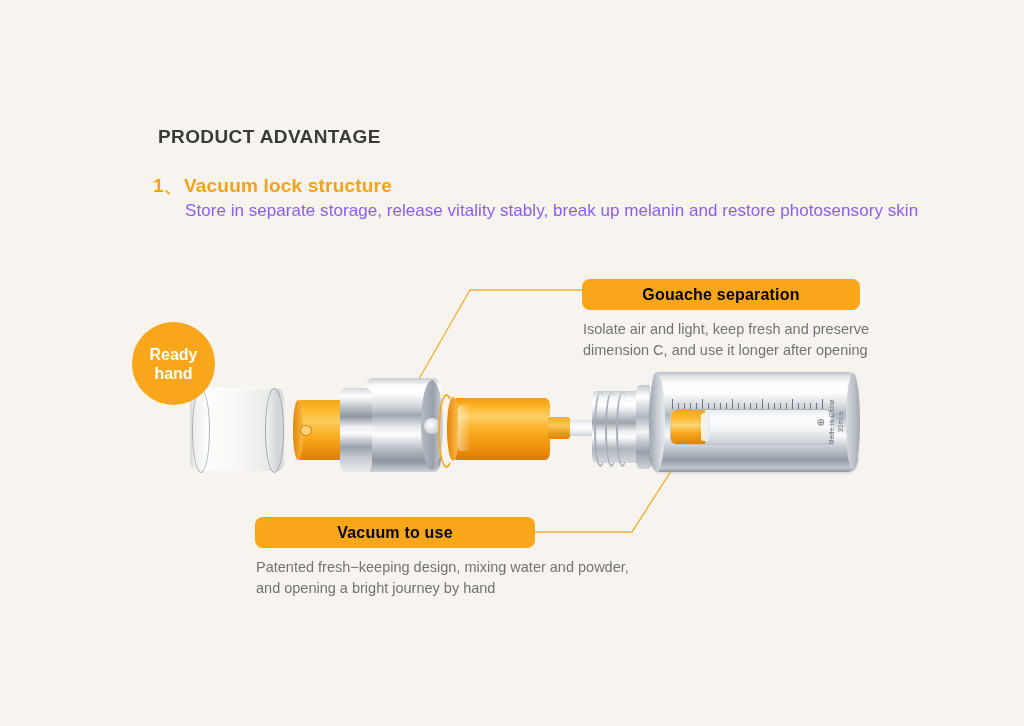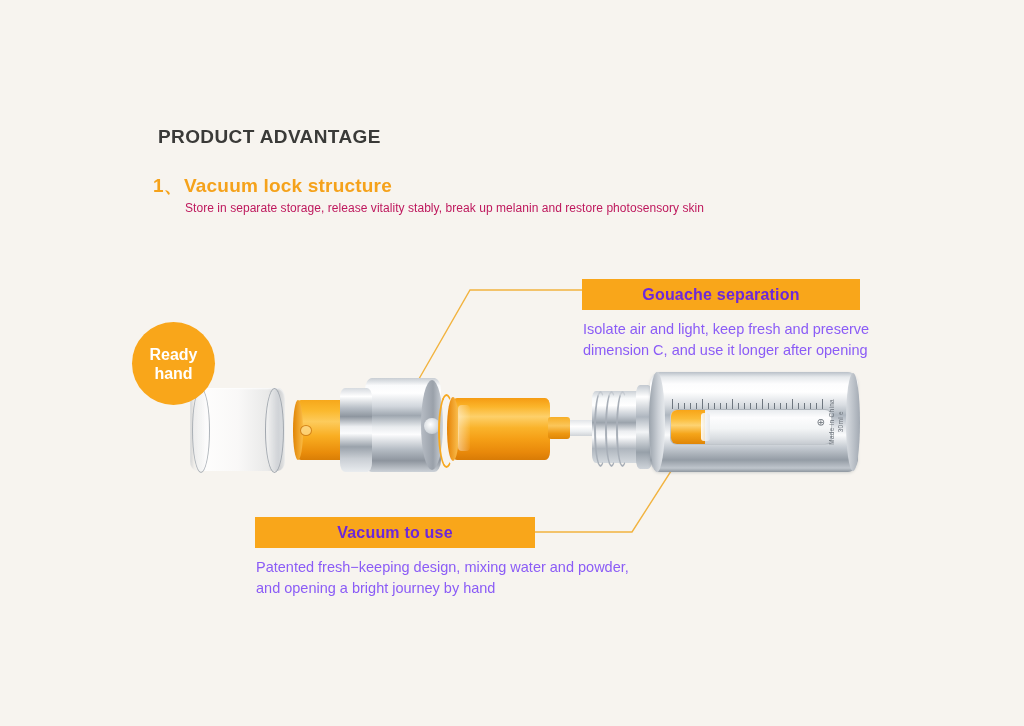--- a/index.html
+++ b/index.html
@@ -40,54 +40,55 @@
     letter-spacing: 0.2px;
     white-space: nowrap;
   }
   .section-heading .num {
     margin-right: 1px;
   }
   .section-sub {
     position: absolute;
     left: 185px;
     top: 201px;
-    font-size: 12px;
-    color: #be185d;
+    font-size: 17px;
+    color: #8b5cf6;
     letter-spacing: 0.05px;
     white-space: nowrap;
   }
 
   
   .badge {
     position: absolute;
     background: #F9A61A;
-    color: #6d28d9;
+    color: #000000;
     font-size: 16px;
     font-weight: bold;
     display: flex;
     align-items: center;
     justify-content: center;
     letter-spacing: 0.2px;
+    border-radius: 8px;
   }
   #badge-gouache {
     left: 582px;
     top: 279px;
     width: 278px;
     height: 31px;
   }
   #badge-ready {
     left: 255px;
     top: 517px;
     width: 280px;
     height: 31px;
   }
   .callout-body {
     position: absolute;
     font-size: 14.5px;
-    color: #8b5cf6;
+    color: #737373;
     line-height: 21px;
     white-space: pre-line;
   }
   #body-gouache {
     left: 583px;
     top: 319px;
     width: 330px;
   }
   #body-ready {
     left: 256px;

